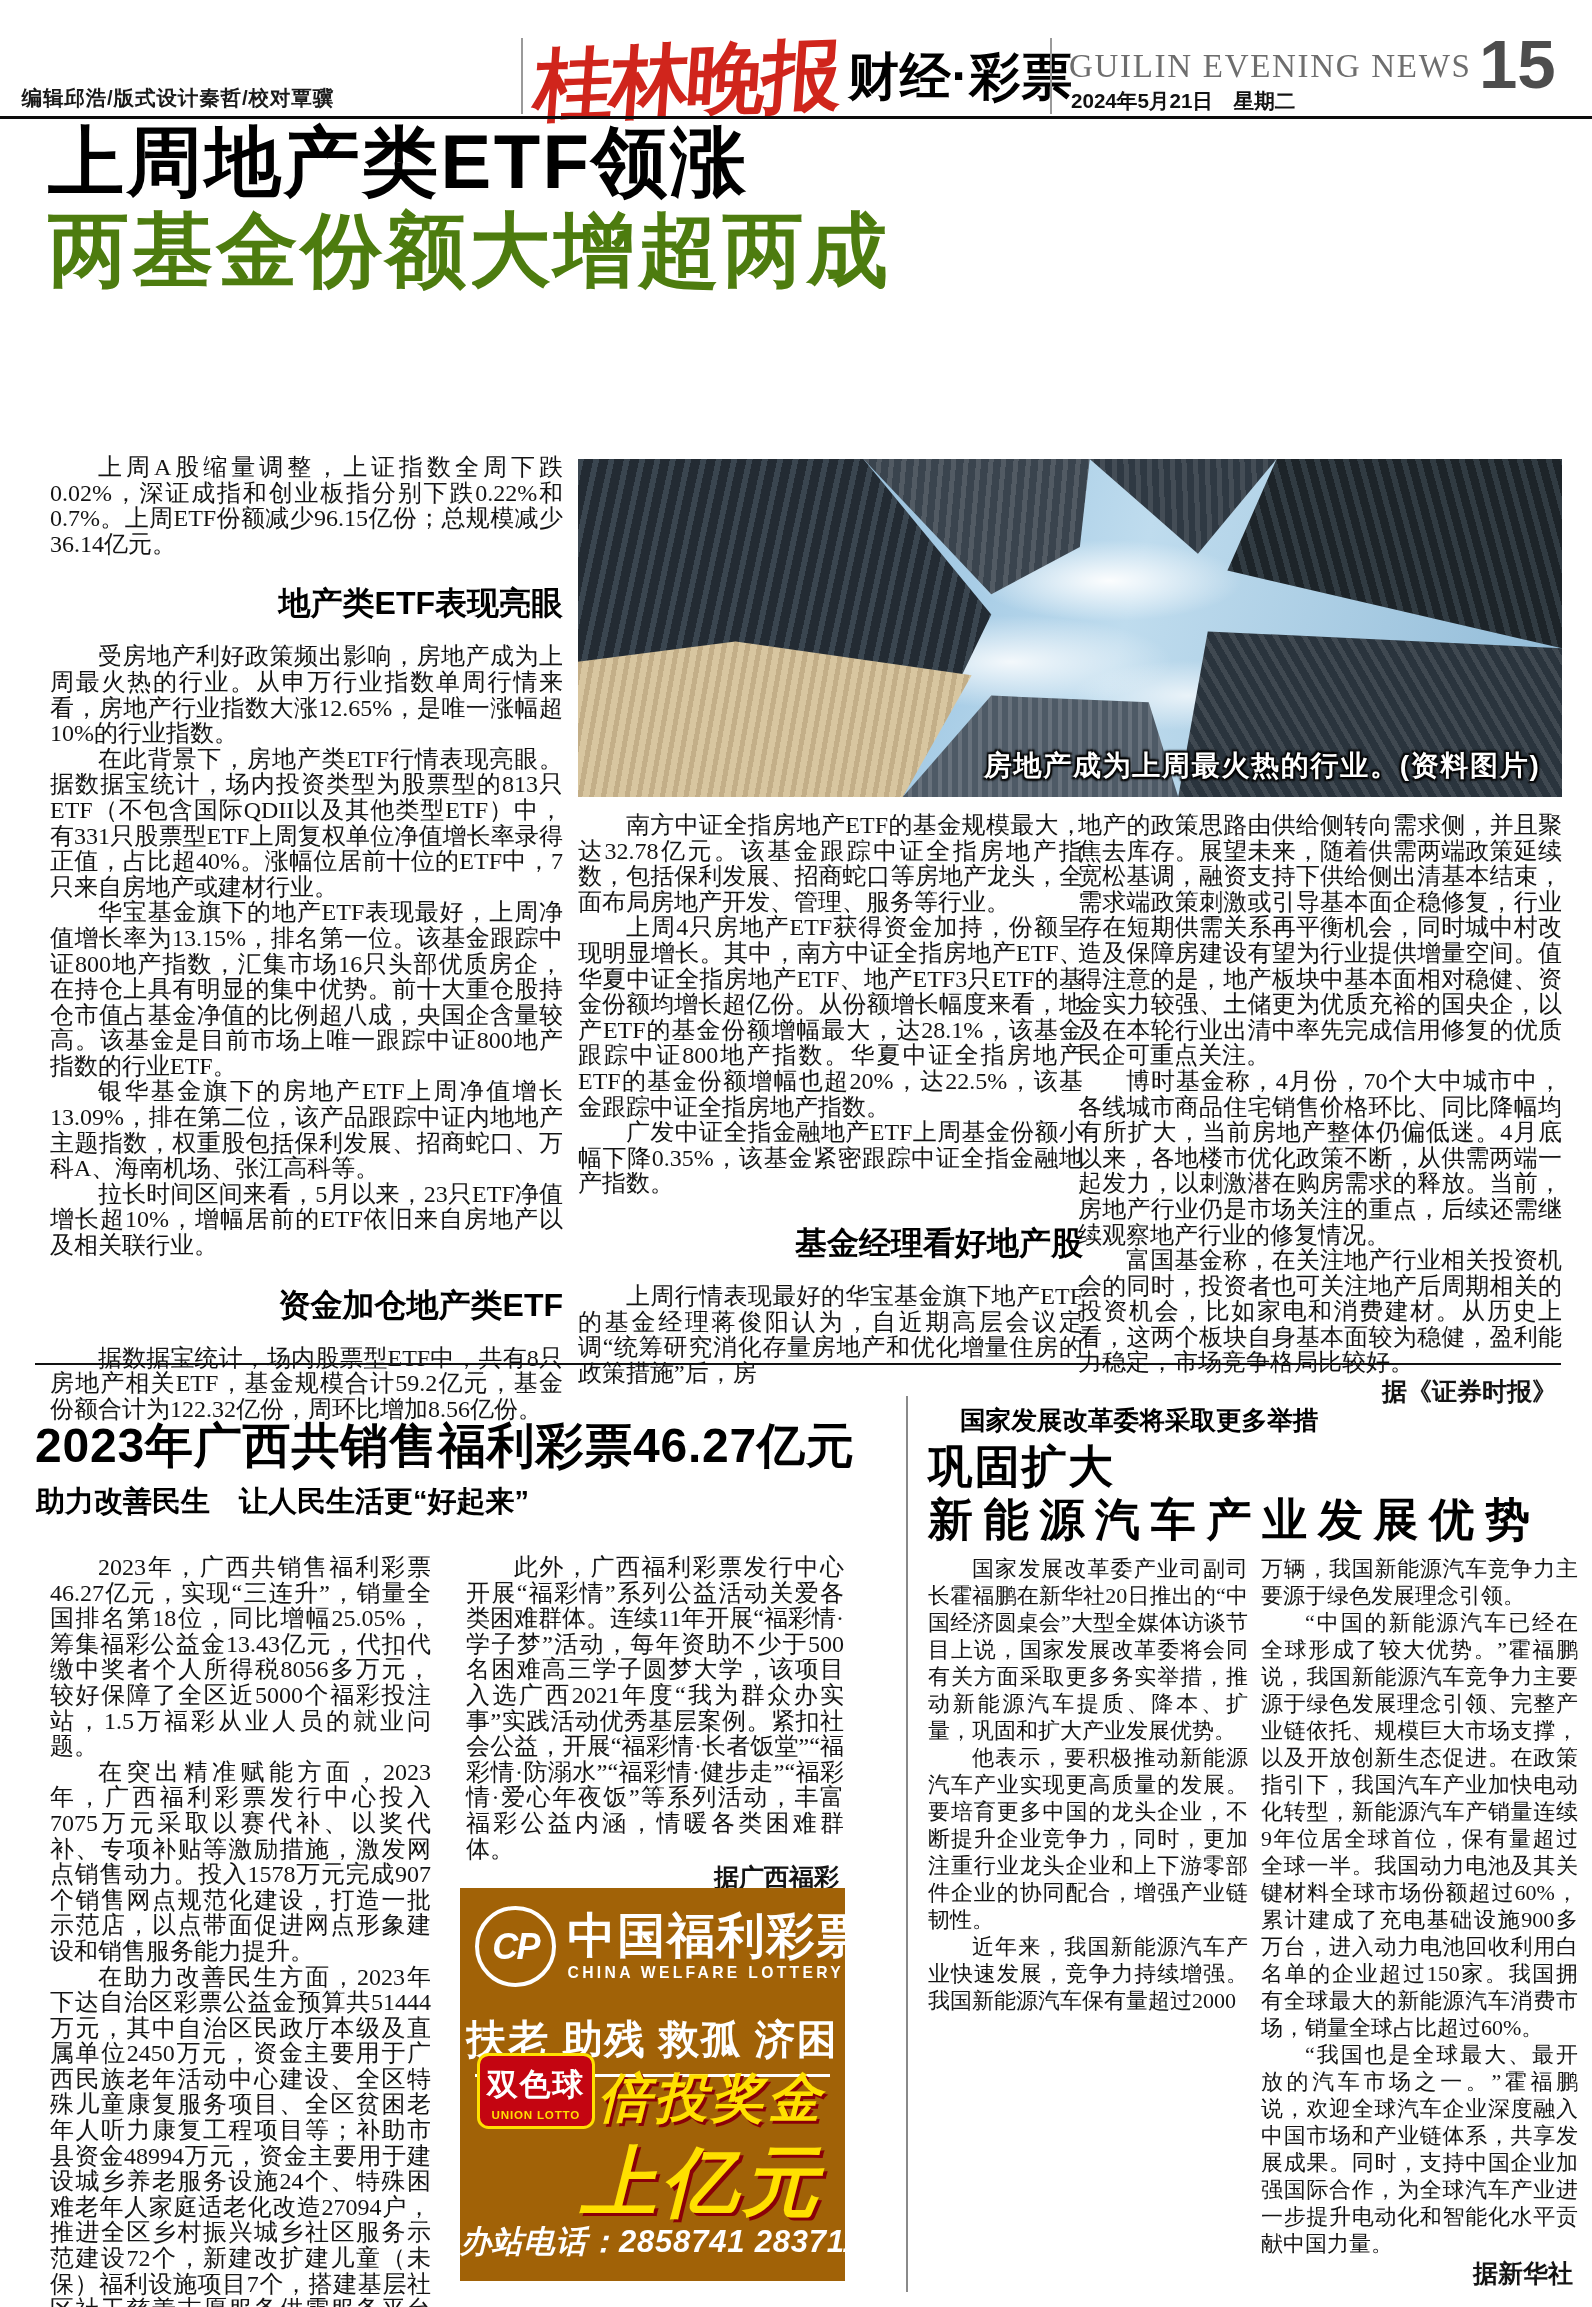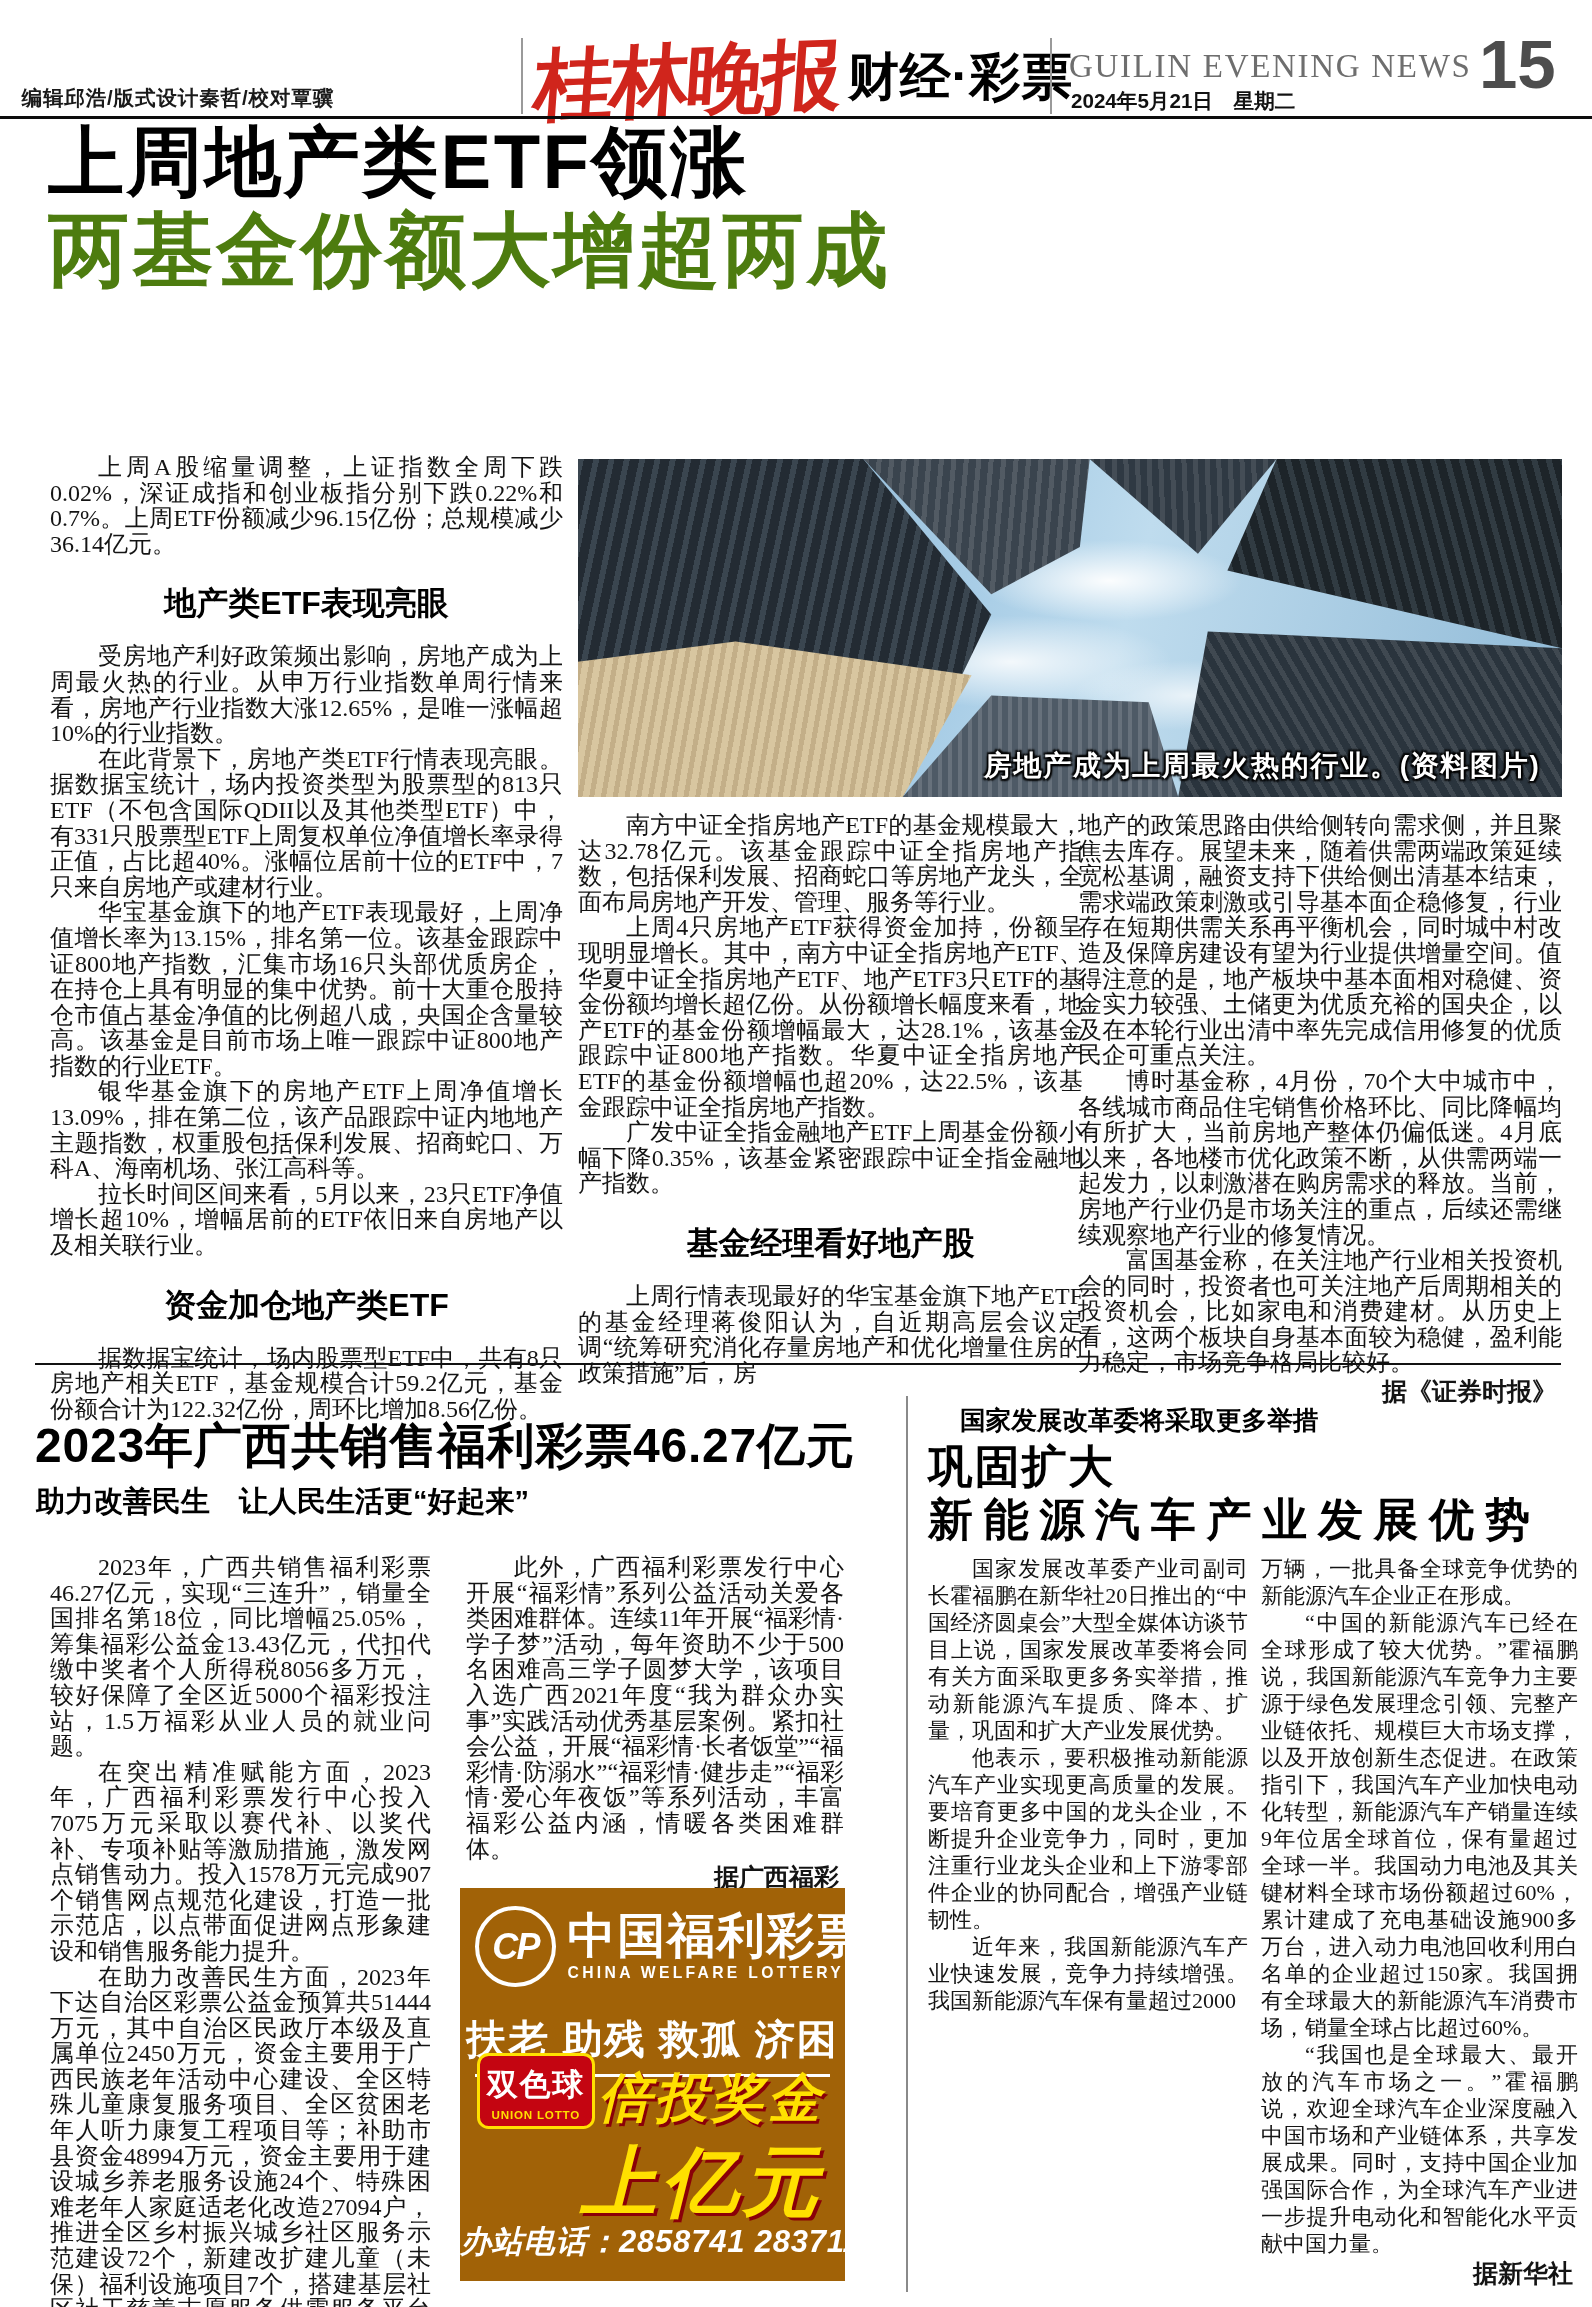--- a/index.html
+++ b/index.html
@@ -30,21 +30,21 @@
   
   .article-body{
     position:absolute;font-family:"Liberation Serif","DejaVu Serif",serif;
     font-size:24px;line-height:25.6px;text-align:justify;color:#141414;
   }
   .article-body p{margin:0;}
   .article-body p.p{text-indent:2em;}
   .article-body p.pc{text-indent:0;}
   .article-body .h{
     font-family:"Liberation Sans","DejaVu Sans",sans-serif;font-weight:900;font-size:32px;
-    line-height:1;margin:30px 0 25px 0;text-align:center;color:#000;
+    line-height:1;margin:30px 0 25px 0;text-align:right;color:#000;
   }
   .source{
     font-family:"Liberation Sans","DejaVu Sans",sans-serif;font-weight:900;
     text-align:right;font-size:25px;margin-top:3.3px;padding-right:5px;
   }
   .col-lead1{left:50px;top:455px;width:513px;}
   .col-lead2{left:578px;top:813px;width:505px;}
   .col-lead3{left:1078px;top:813px;width:484px;}
   
   .photo{
@@ -221,21 +221,21 @@
     <div class="nev-hl1">巩固扩大</div>
     <div class="nev-hl2">新能源汽车产业发展优势</div>
 
     <div class="article-body col-nevA">
       <p class="p">国家发展改革委产业司副司长霍福鹏在新华社20日推出的“中国经济圆桌会”大型全媒体访谈节目上说，国家发展改革委将会同有关方面采取更多务实举措，推动新能源汽车提质、降本、扩量，巩固和扩大产业发展优势。</p>
       <p class="p">他表示，要积极推动新能源汽车产业实现更高质量的发展。要培育更多中国的龙头企业，不断提升企业竞争力，同时，更加注重行业龙头企业和上下游零部件企业的协同配合，增强产业链韧性。</p>
       <p class="p">近年来，我国新能源汽车产业快速发展，竞争力持续增强。我国新能源汽车保有量超过2000</p>
     </div>
 
     <div class="article-body col-nevB">
-      <p class="pc">万辆，一批具备全球竞争优势的新能源汽车企业正在形成。</p>
+      <p class="pc">万辆，我国新能源汽车竞争力主要源于绿色发展理念引领。</p>
       <p class="p">“中国的新能源汽车已经在全球形成了较大优势。”霍福鹏说，我国新能源汽车竞争力主要源于绿色发展理念引领、完整产业链依托、规模巨大市场支撑，以及开放创新生态促进。在政策指引下，我国汽车产业加快电动化转型，新能源汽车产销量连续9年位居全球首位，保有量超过全球一半。我国动力电池及其关键材料全球市场份额超过60%，累计建成了充电基础设施900多万台，进入动力电池回收利用白名单的企业超过150家。我国拥有全球最大的新能源汽车消费市场，销量全球占比超过60%。</p>
       <p class="p">“我国也是全球最大、最开放的汽车市场之一。”霍福鹏说，欢迎全球汽车企业深度融入中国市场和产业链体系，共享发展成果。同时，支持中国企业加强国际合作，为全球汽车产业进一步提升电动化和智能化水平贡献中国力量。</p>
       <div class="source">据新华社</div>
     </div>
   </div>
 
 </div>
 
 
 </body></html>

